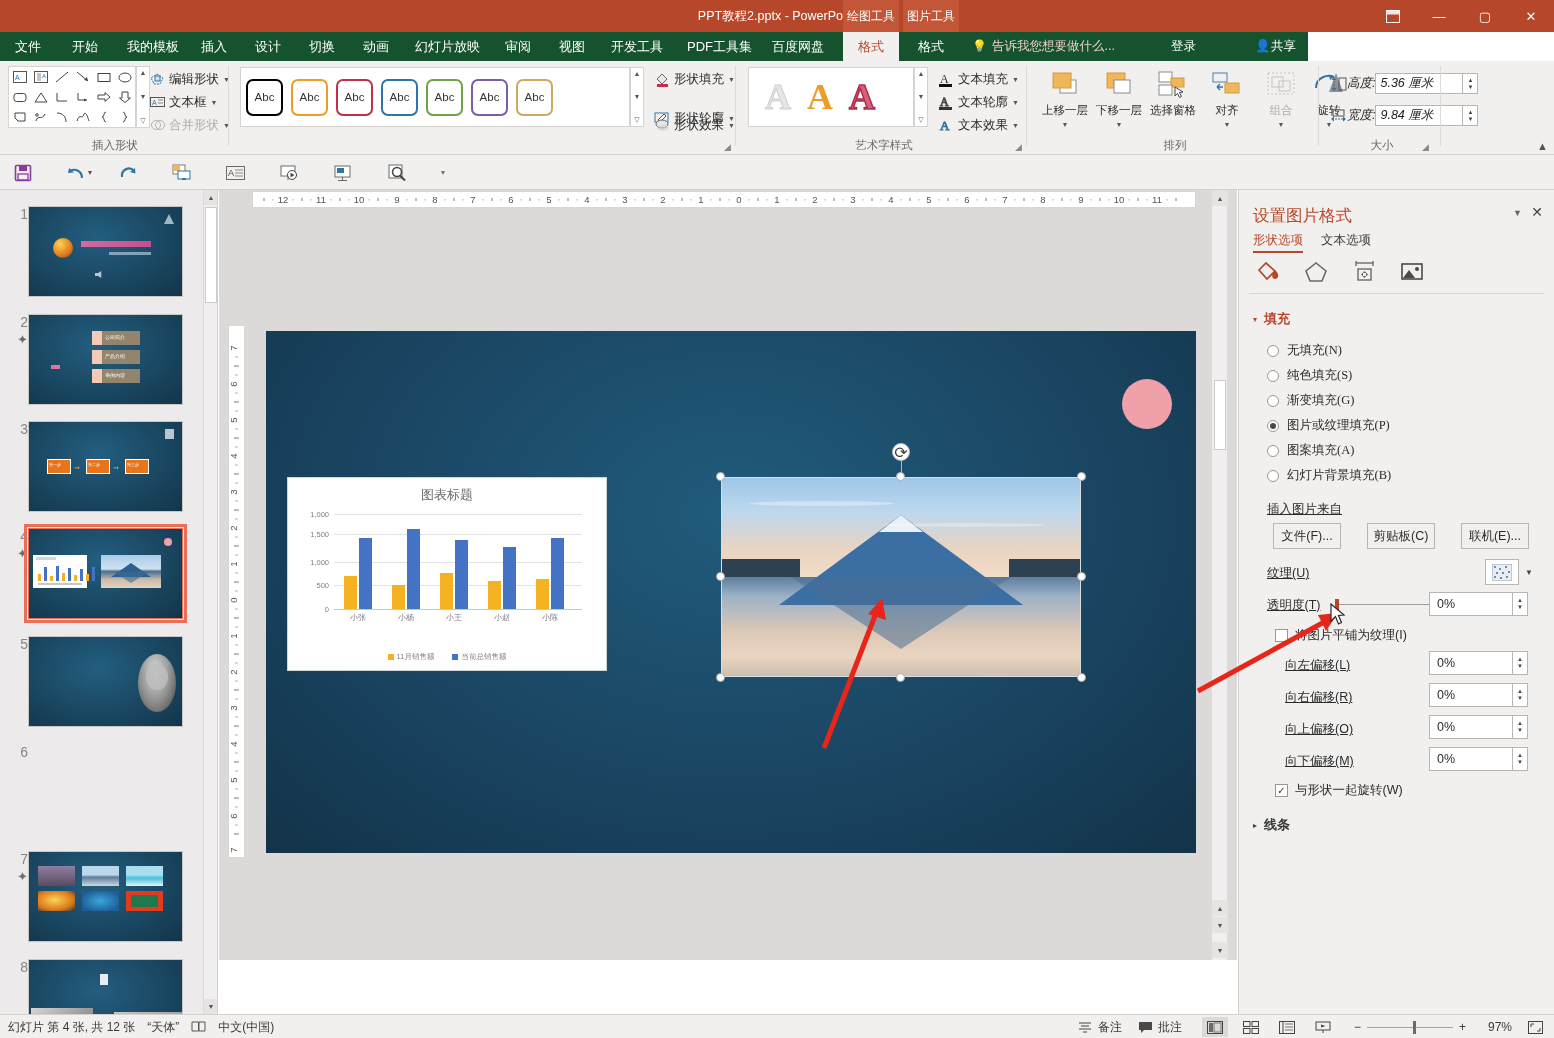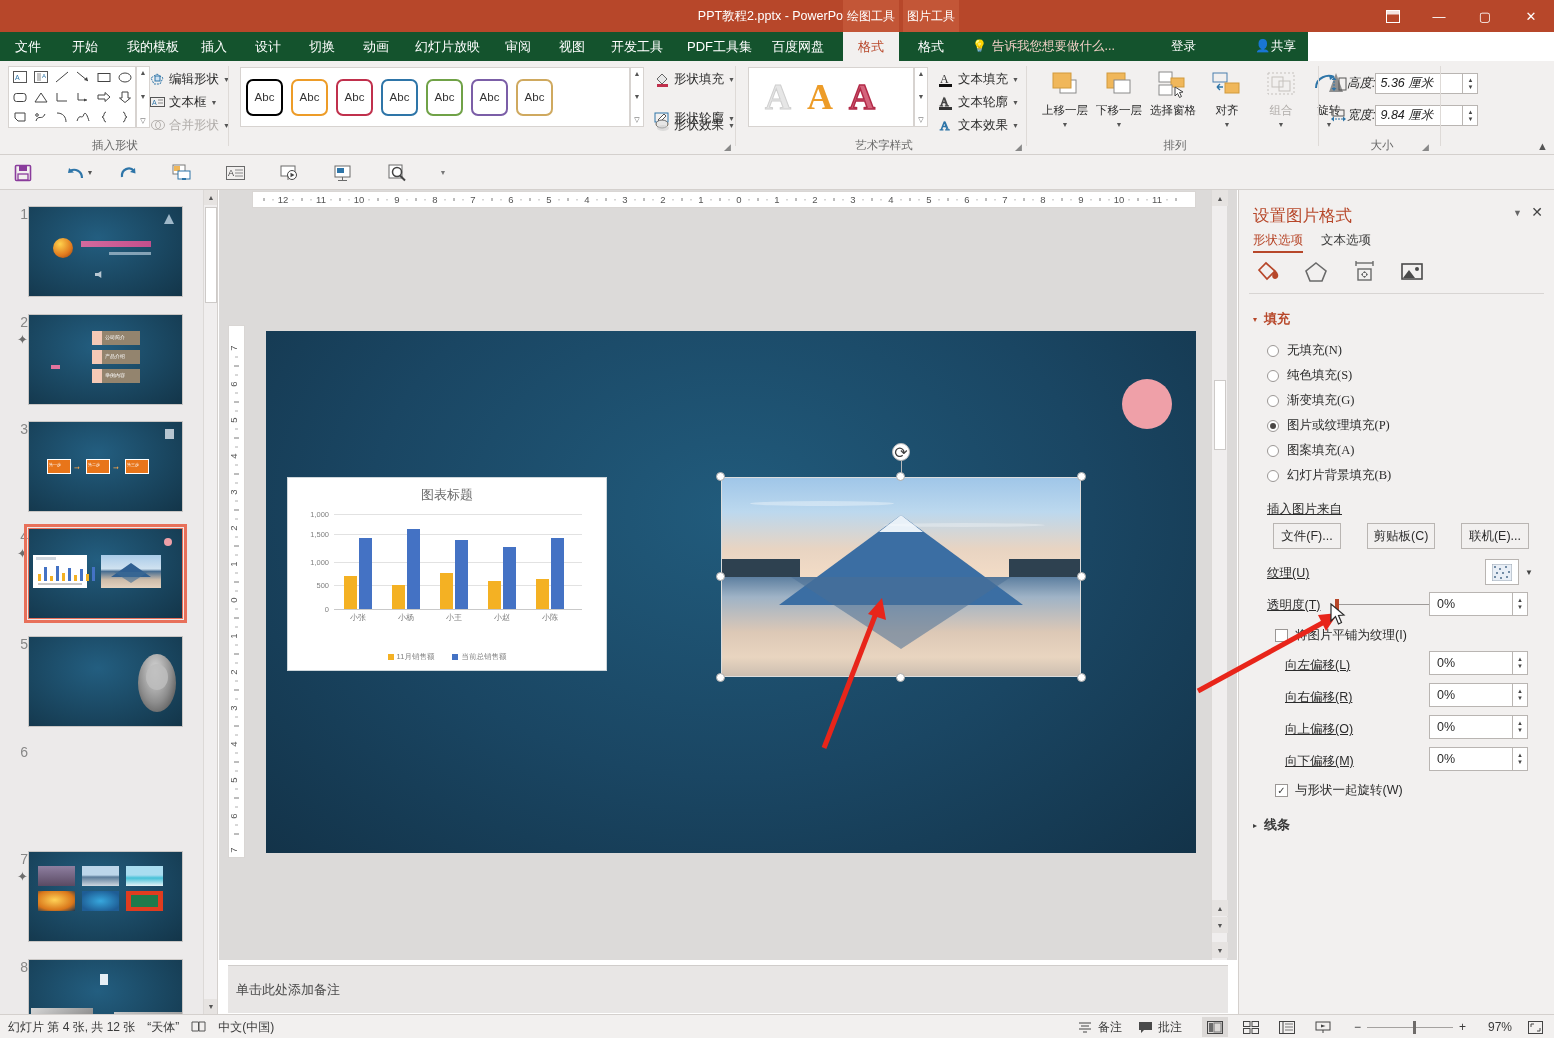--- a/index.html
+++ b/index.html
@@ -1243,21 +1243,20 @@
   </svg>
 
   <div class="vscroll-right">
     <div class="vs-btn" style="top:0">▲</div>
     <div class="vs-thumb"></div>
     <div class="vs-btn" style="top:710px">▲</div>
     <div class="vs-btn" style="top:727px">▼</div>
     <div class="vs-btn" style="top:752px">▼</div>
   </div>
 
-  <div class="notes">单击此处添加备注</div>
 
   <div class="fpane">
     <div class="fpane-title">设置图片格式</div>
     <div class="fpane-dd">▼</div>
     <div class="fpane-x">✕</div>
 
     <div class="fpane-tabs">
       <span class="ftab-a">形状选项</span>
       <span class="ftab-b">文本选项</span>
     </div>

